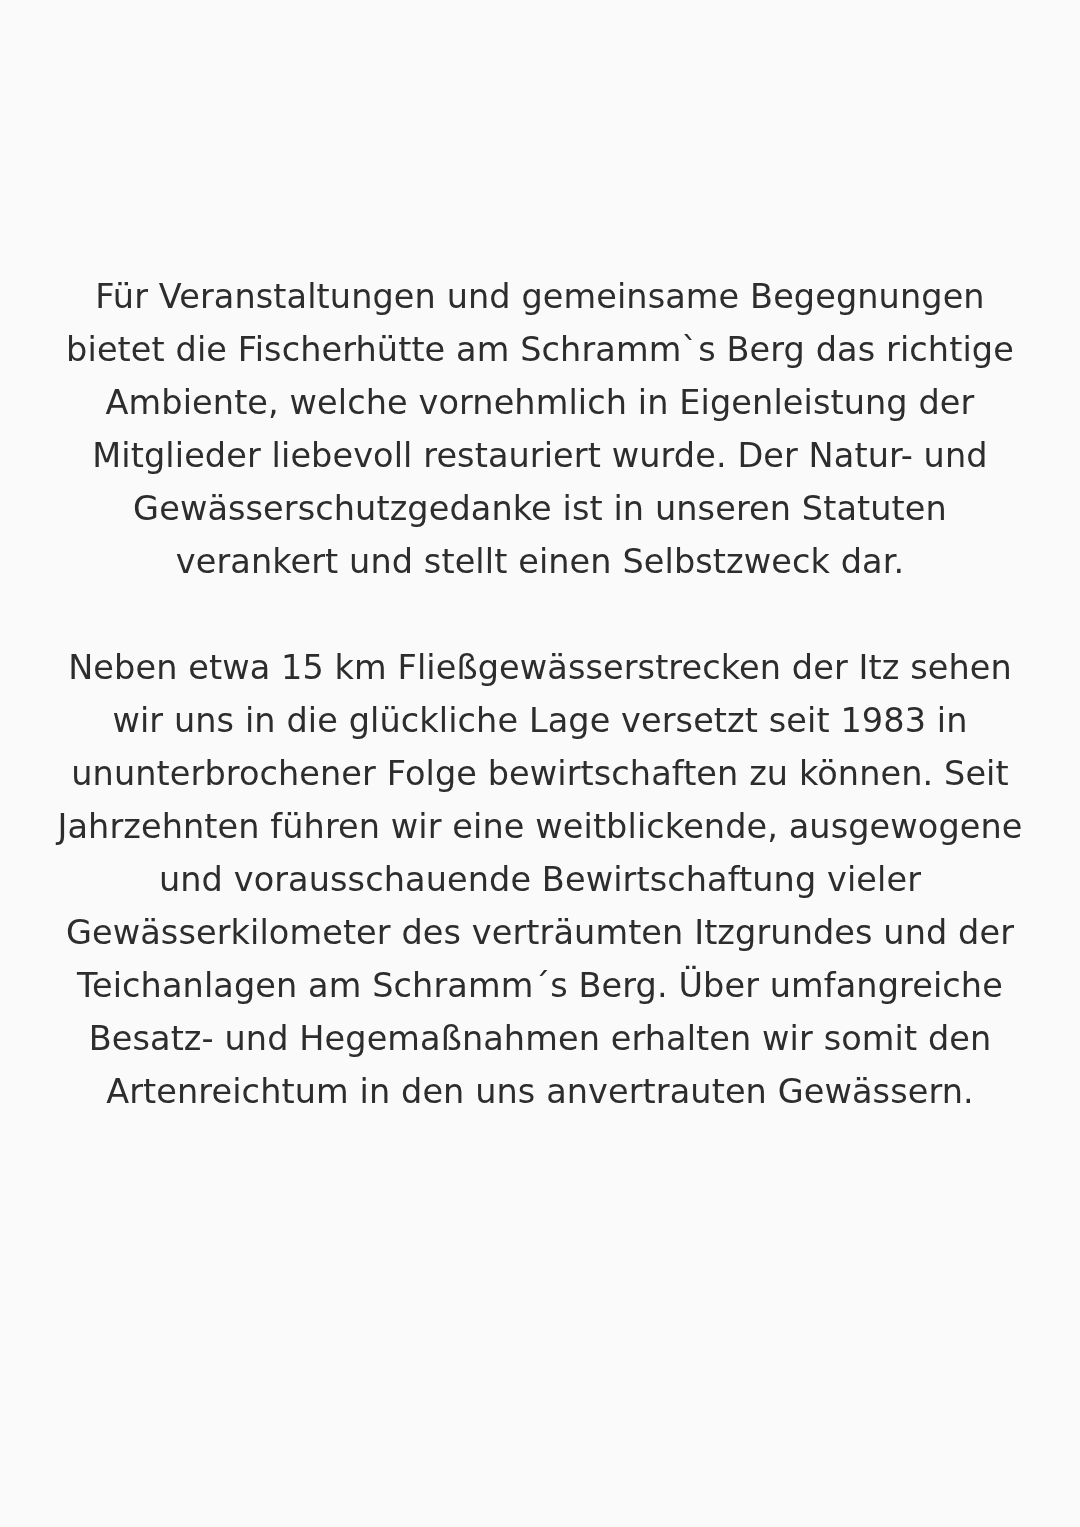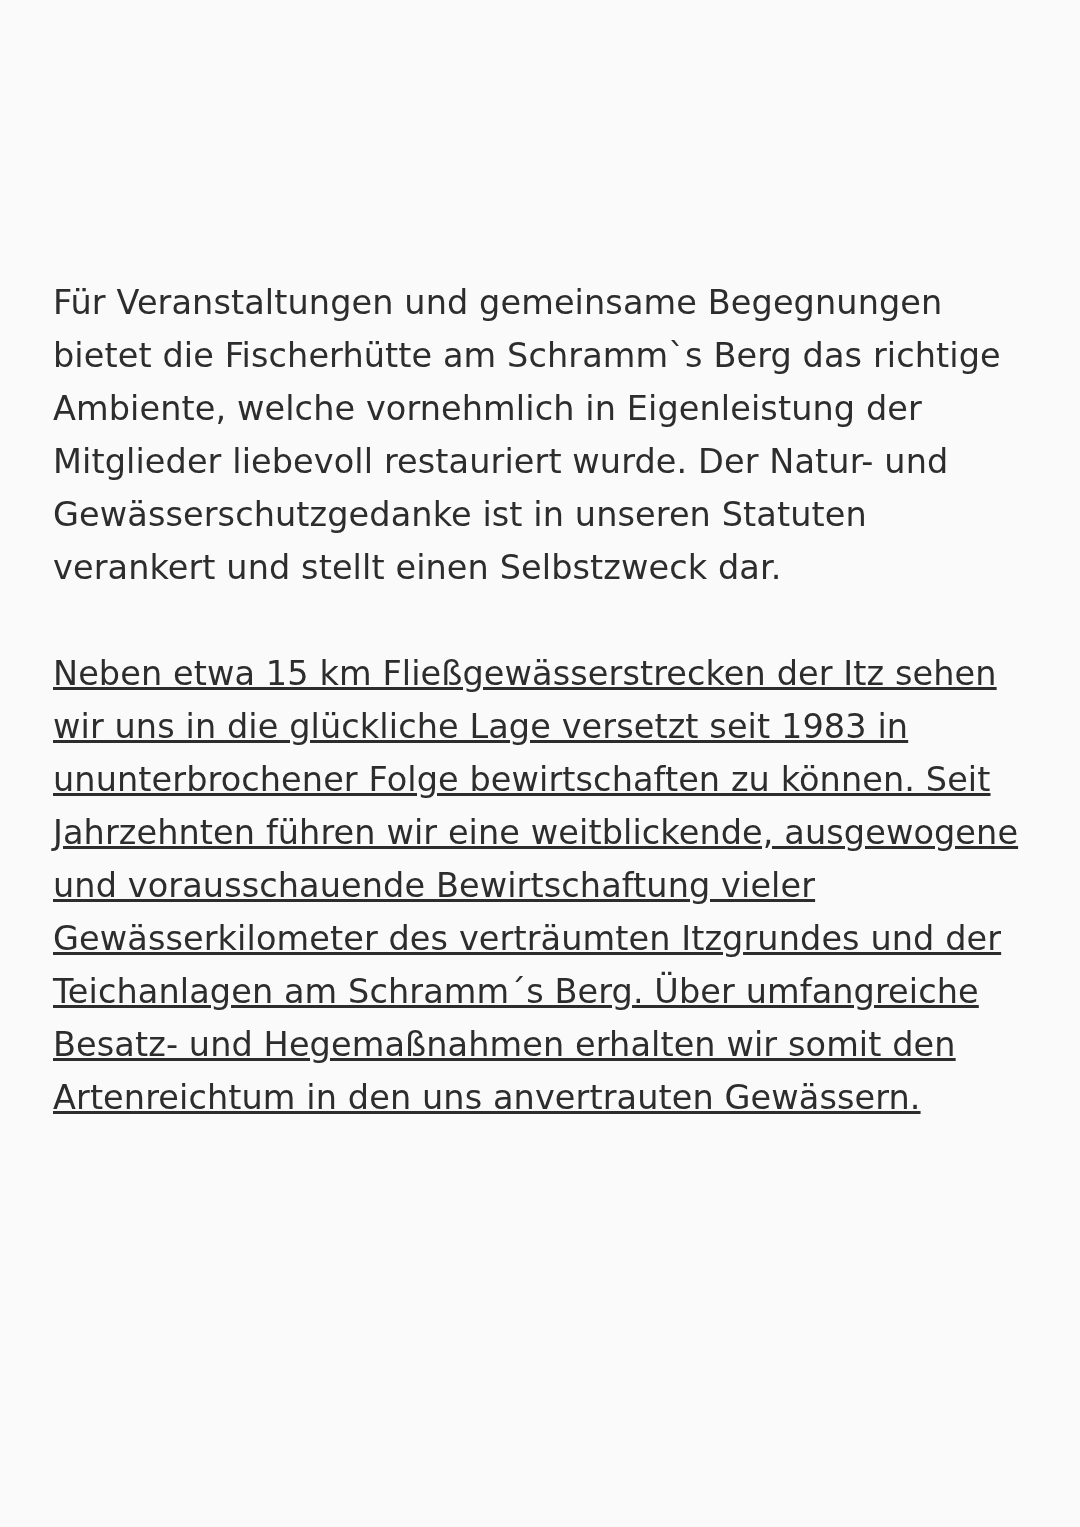--- a/index.html
+++ b/index.html
@@ -23,31 +23,30 @@
     display: flex;
     flex-direction: column;
     align-items: center;
     padding: 268px 45px 0 45px;
   }
   .content {
     width: 990px;
     max-width: 990px;
   }
   .para {
-    text-align: left;
+    text-align: center;
     font-size: 33.5px;
     line-height: 53px;
     font-weight: 400;
     color: #2d2d2d;
     letter-spacing: 0.1px;
-    margin: 8px;
+    margin: 2px;
   }
   .para + .para {
     margin-top: 53px;
-    text-decoration: underline;
   }
 </style>
 </head>
 <body>
 
 <div class="page">
   <div class="content">
     <p class="para">Für Veranstaltungen und gemeinsame Begegnungen bietet die Fischerhütte am Schramm`s Berg das richtige Ambiente, welche vornehmlich in Eigenleistung der Mitglieder liebevoll restauriert wurde. Der Natur- und Gewässerschutzgedanke ist in unseren Statuten verankert und stellt einen Selbstzweck dar.</p>
     <p class="para">Neben etwa 15 km Fließgewässerstrecken der Itz sehen wir uns in die glückliche Lage versetzt seit 1983 in ununterbrochener Folge bewirtschaften zu können. Seit Jahrzehnten führen wir eine weitblickende, ausgewogene und vorausschauende Bewirtschaftung vieler Gewässerkilometer des verträumten Itzgrundes und der Teichanlagen am Schramm´s Berg. Über umfangreiche Besatz- und Hegemaßnahmen erhalten wir somit den Artenreichtum in den uns anvertrauten Gewässern.</p>
   </div>

